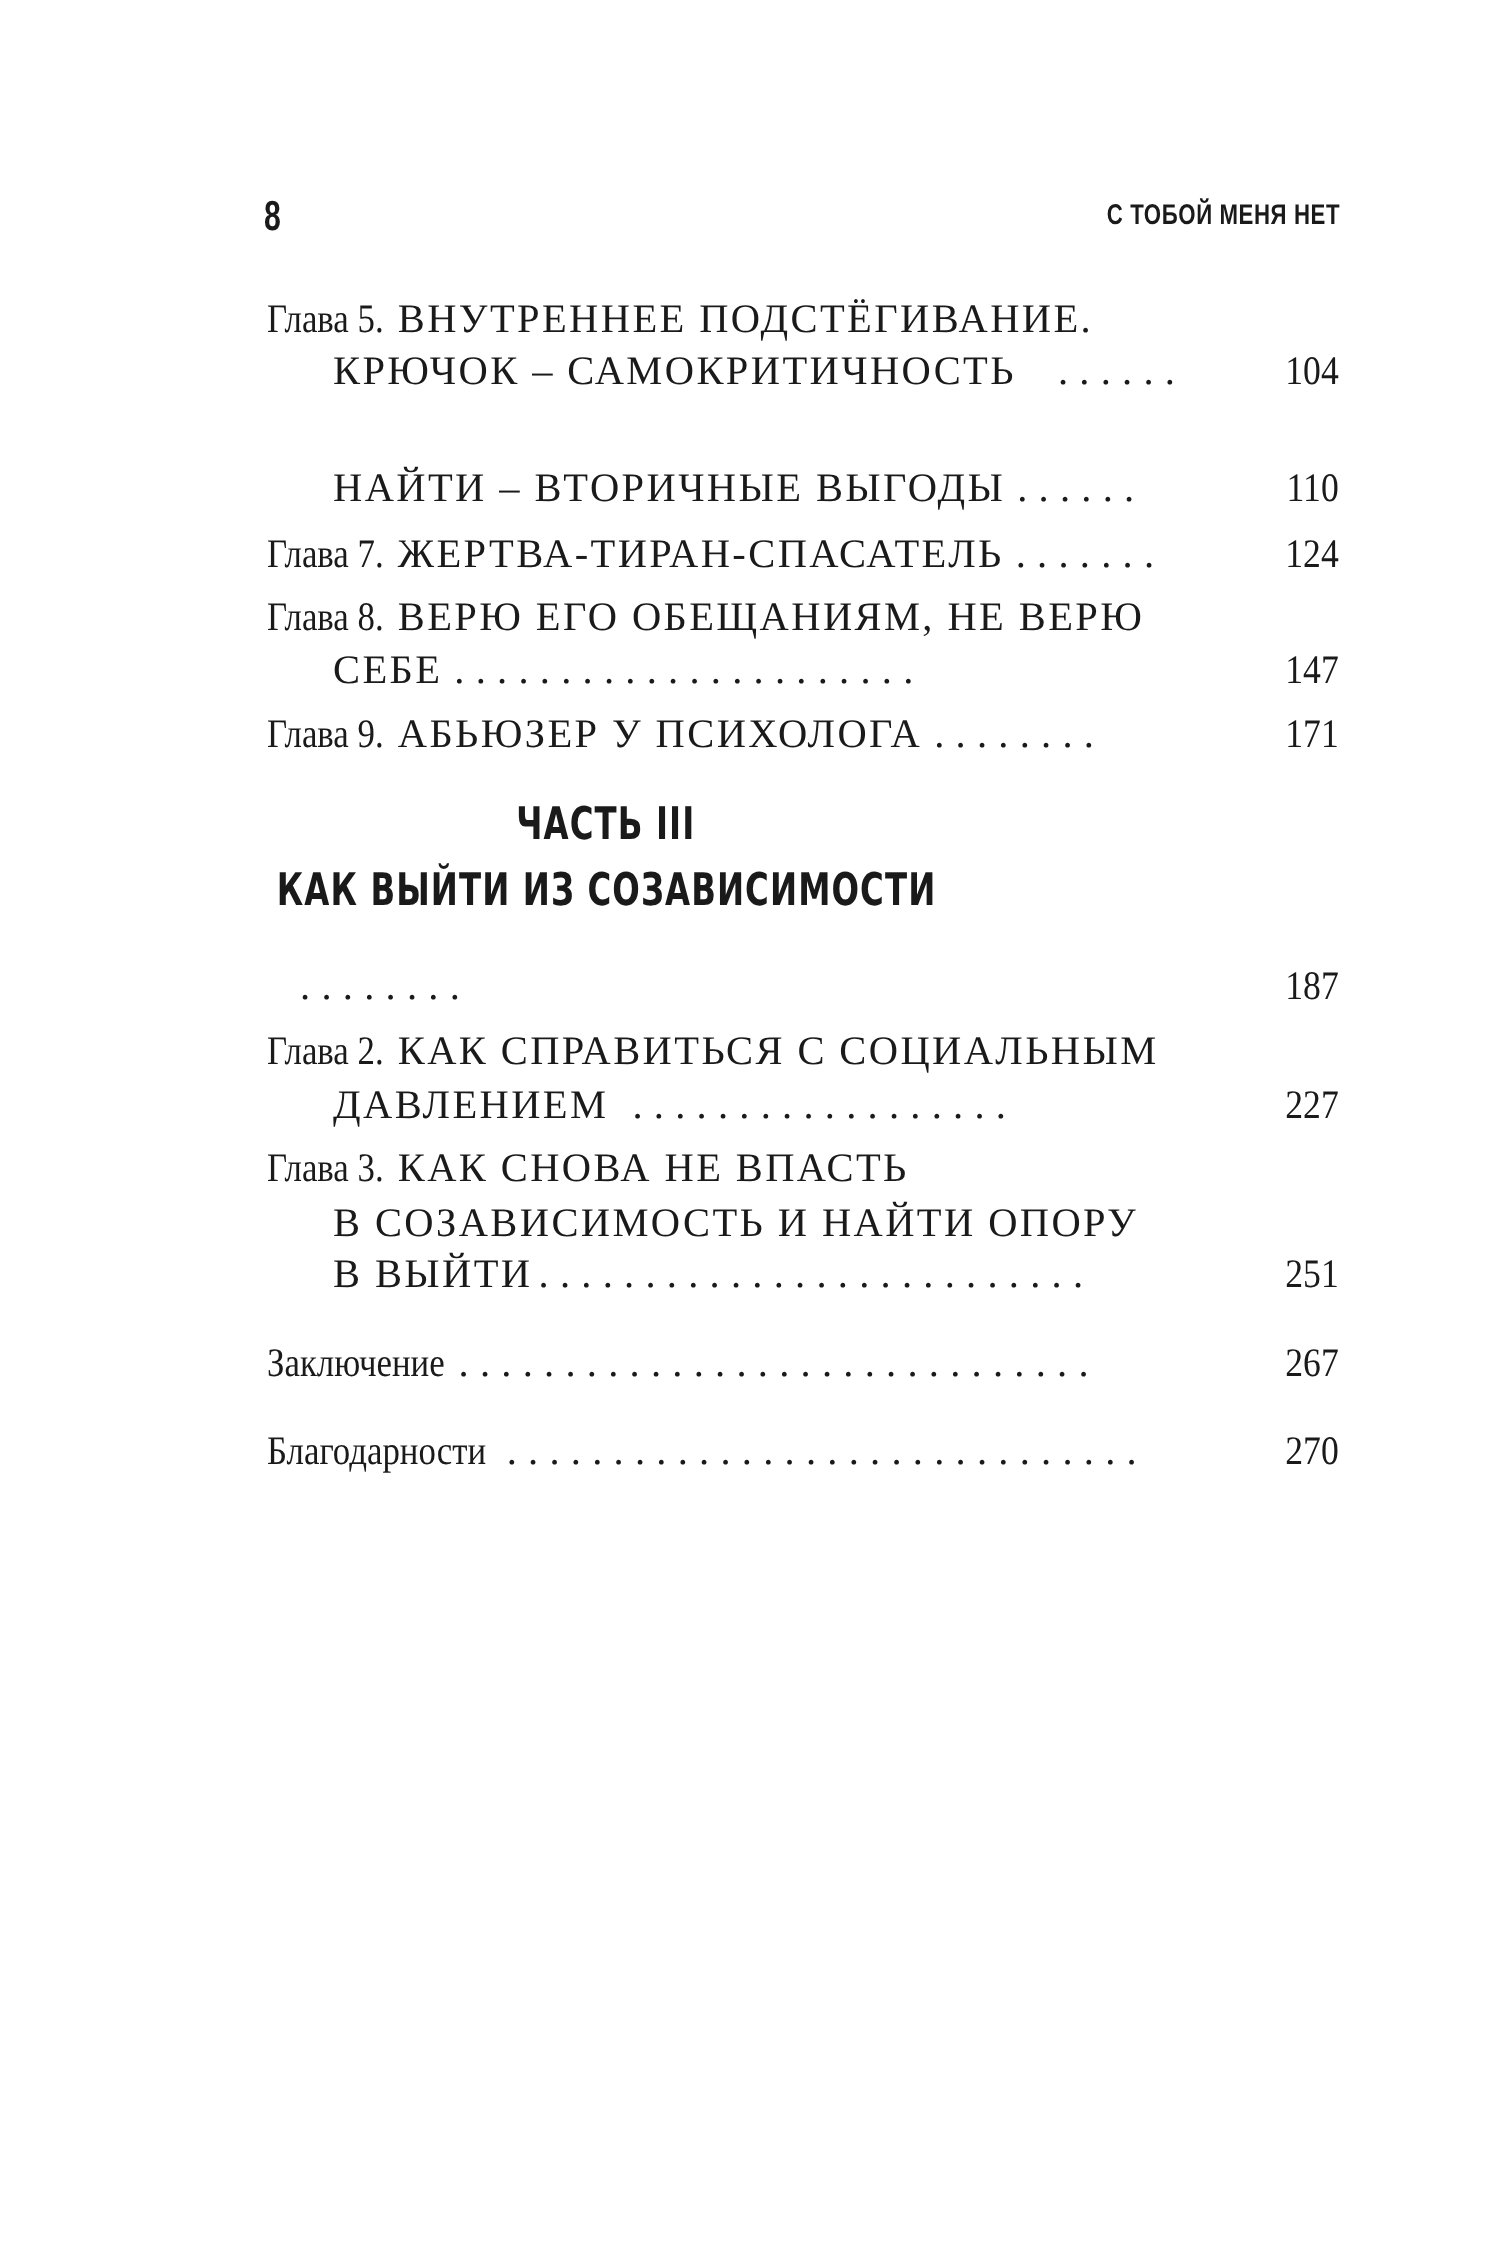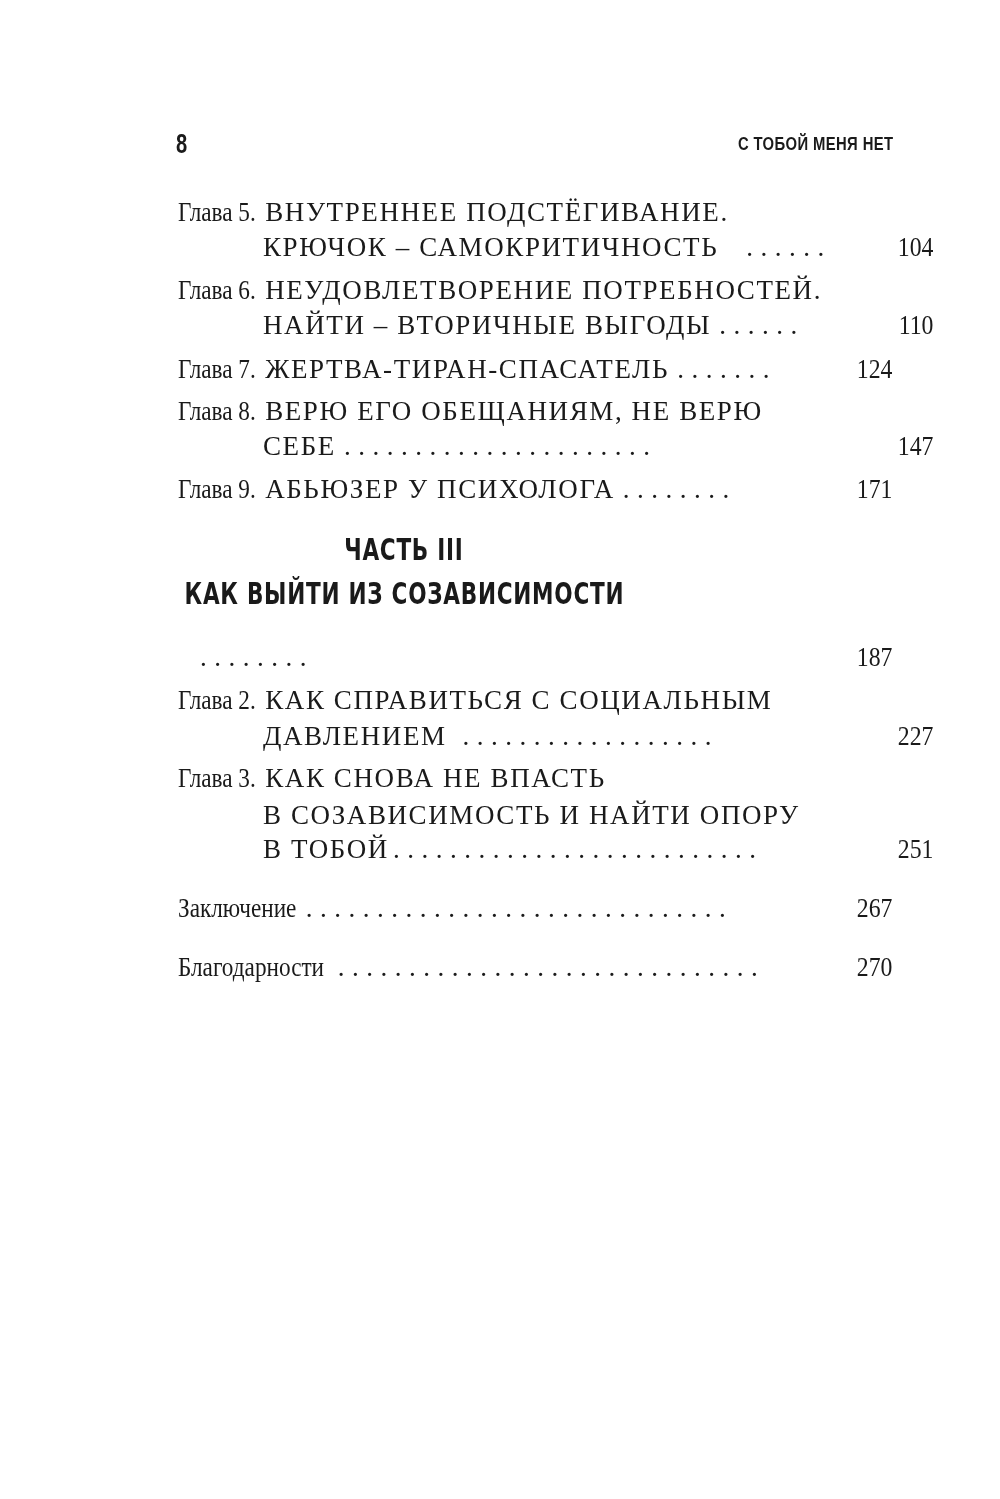--- a/index.html
+++ b/index.html
@@ -2,21 +2,21 @@
 <html><head>
 <meta charset="utf-8">
 <style>
   html, body { margin: 0; padding: 0; background: #ffffff; }
   body { width: 1000px; height: 1499px; position: relative; overflow: hidden; color: #1a1a1a; }
   .page { position: absolute; left: 0; top: 0; width: 1000px; height: 1499px; }
   .runhead { position: absolute; top: 128px; font-family: "Liberation Sans", sans-serif; font-weight: bold; transform-origin: left top; }
   .pagenum { left: 176px; font-size: 28px; transform: scaleX(0.72); }
   .booktitle { right: 107px; font-size: 19px; top: 133px; transform: scaleX(0.78); transform-origin: right top; letter-spacing: 0.5px; }
   .row { position: absolute; left: 178px; width: 714px; height: 36px; font-family: "Liberation Serif", serif; font-size: 27px; line-height: 36px; white-space: nowrap; display: flex; align-items: flex-start; }
-  .row.indent { left: 222px; width: 670px; margin-left: 41px; }
+  .row.indent { left: 222px; width: 670px; }
   .lbl { flex: 0 0 auto; }
   .lbl .pref { display: inline-block; transform: scaleX(0.86); transform-origin: left; margin-right: -10px; }
   .caps { letter-spacing: 1.6px; }
   .dots { flex: 1 1 auto; overflow: hidden; letter-spacing: 7.5px; padding-left: 8px; color: #1a1a1a; }
   .pg { flex: 0 0 auto; padding-left: 6px; display: inline-block; transform: scaleX(0.88); transform-origin: right; }
   .part { position: absolute; left: 0; width: 808px; text-align: center; font-family: "DejaVu Sans", sans-serif; font-weight: bold; font-size: 30px; letter-spacing: 1px; }
   .part span { display: inline-block; transform: scaleX(0.72); }
 </style>
 </head>
 <body>
@@ -28,23 +28,20 @@
 
   <div class="row" style="top:194px">
     <span class="lbl"><span class="pref">Глава 5.</span> <span class="caps">ВНУТРЕННЕЕ ПОДСТЁГИВАНИЕ.</span></span>
   </div>
   <div class="row indent" style="top:229px">
     <span class="lbl caps">КРЮЧОК – САМОКРИТИЧНОСТЬ</span>
     <span class="dots" style="padding-left:28px">......</span>
     <span class="pg">104</span>
   </div>
 
-  <div class="row" style="top:272px">
-    <span class="lbl"><span class="pref">Глава 6.</span> <span class="caps">НЕУДОВЛЕТВОРЕНИЕ ПОТРЕБНОСТЕЙ.</span></span>
-  </div>
   <div class="row indent" style="top:307px">
     <span class="lbl caps">НАЙТИ – ВТОРИЧНЫЕ ВЫГОДЫ</span>
     <span class="dots">......</span>
     <span class="pg">110</span>
   </div>
 
   <div class="row" style="top:351px">
     <span class="lbl"><span class="pref">Глава 7.</span> <span class="caps">ЖЕРТВА-ТИРАН-СПАСАТЕЛЬ</span></span>
     <span class="dots">.......</span>
     <span class="pg">124</span>
@@ -82,21 +79,21 @@
     <span class="pg">227</span>
   </div>
 
   <div class="row" style="top:760px">
     <span class="lbl"><span class="pref">Глава 3.</span> <span class="caps">КАК СНОВА НЕ ВПАСТЬ</span></span>
   </div>
   <div class="row indent" style="top:797px">
     <span class="lbl caps">В СОЗАВИСИМОСТЬ И НАЙТИ ОПОРУ</span>
   </div>
   <div class="row indent" style="top:831px">
-    <span class="lbl caps">В ТОБОЙ</span>
+    <span class="lbl caps">В ВЫЙТИ</span>
     <span class="dots" style="padding-left:4px">..........................</span>
     <span class="pg">251</span>
   </div>
 
   <div class="row" style="top:890px">
     <span class="lbl"><span class="pref" style="margin-right:-14px">Заключение</span></span>
     <span class="dots" style="padding-left:4px">..............................</span>
     <span class="pg">267</span>
   </div>
 

